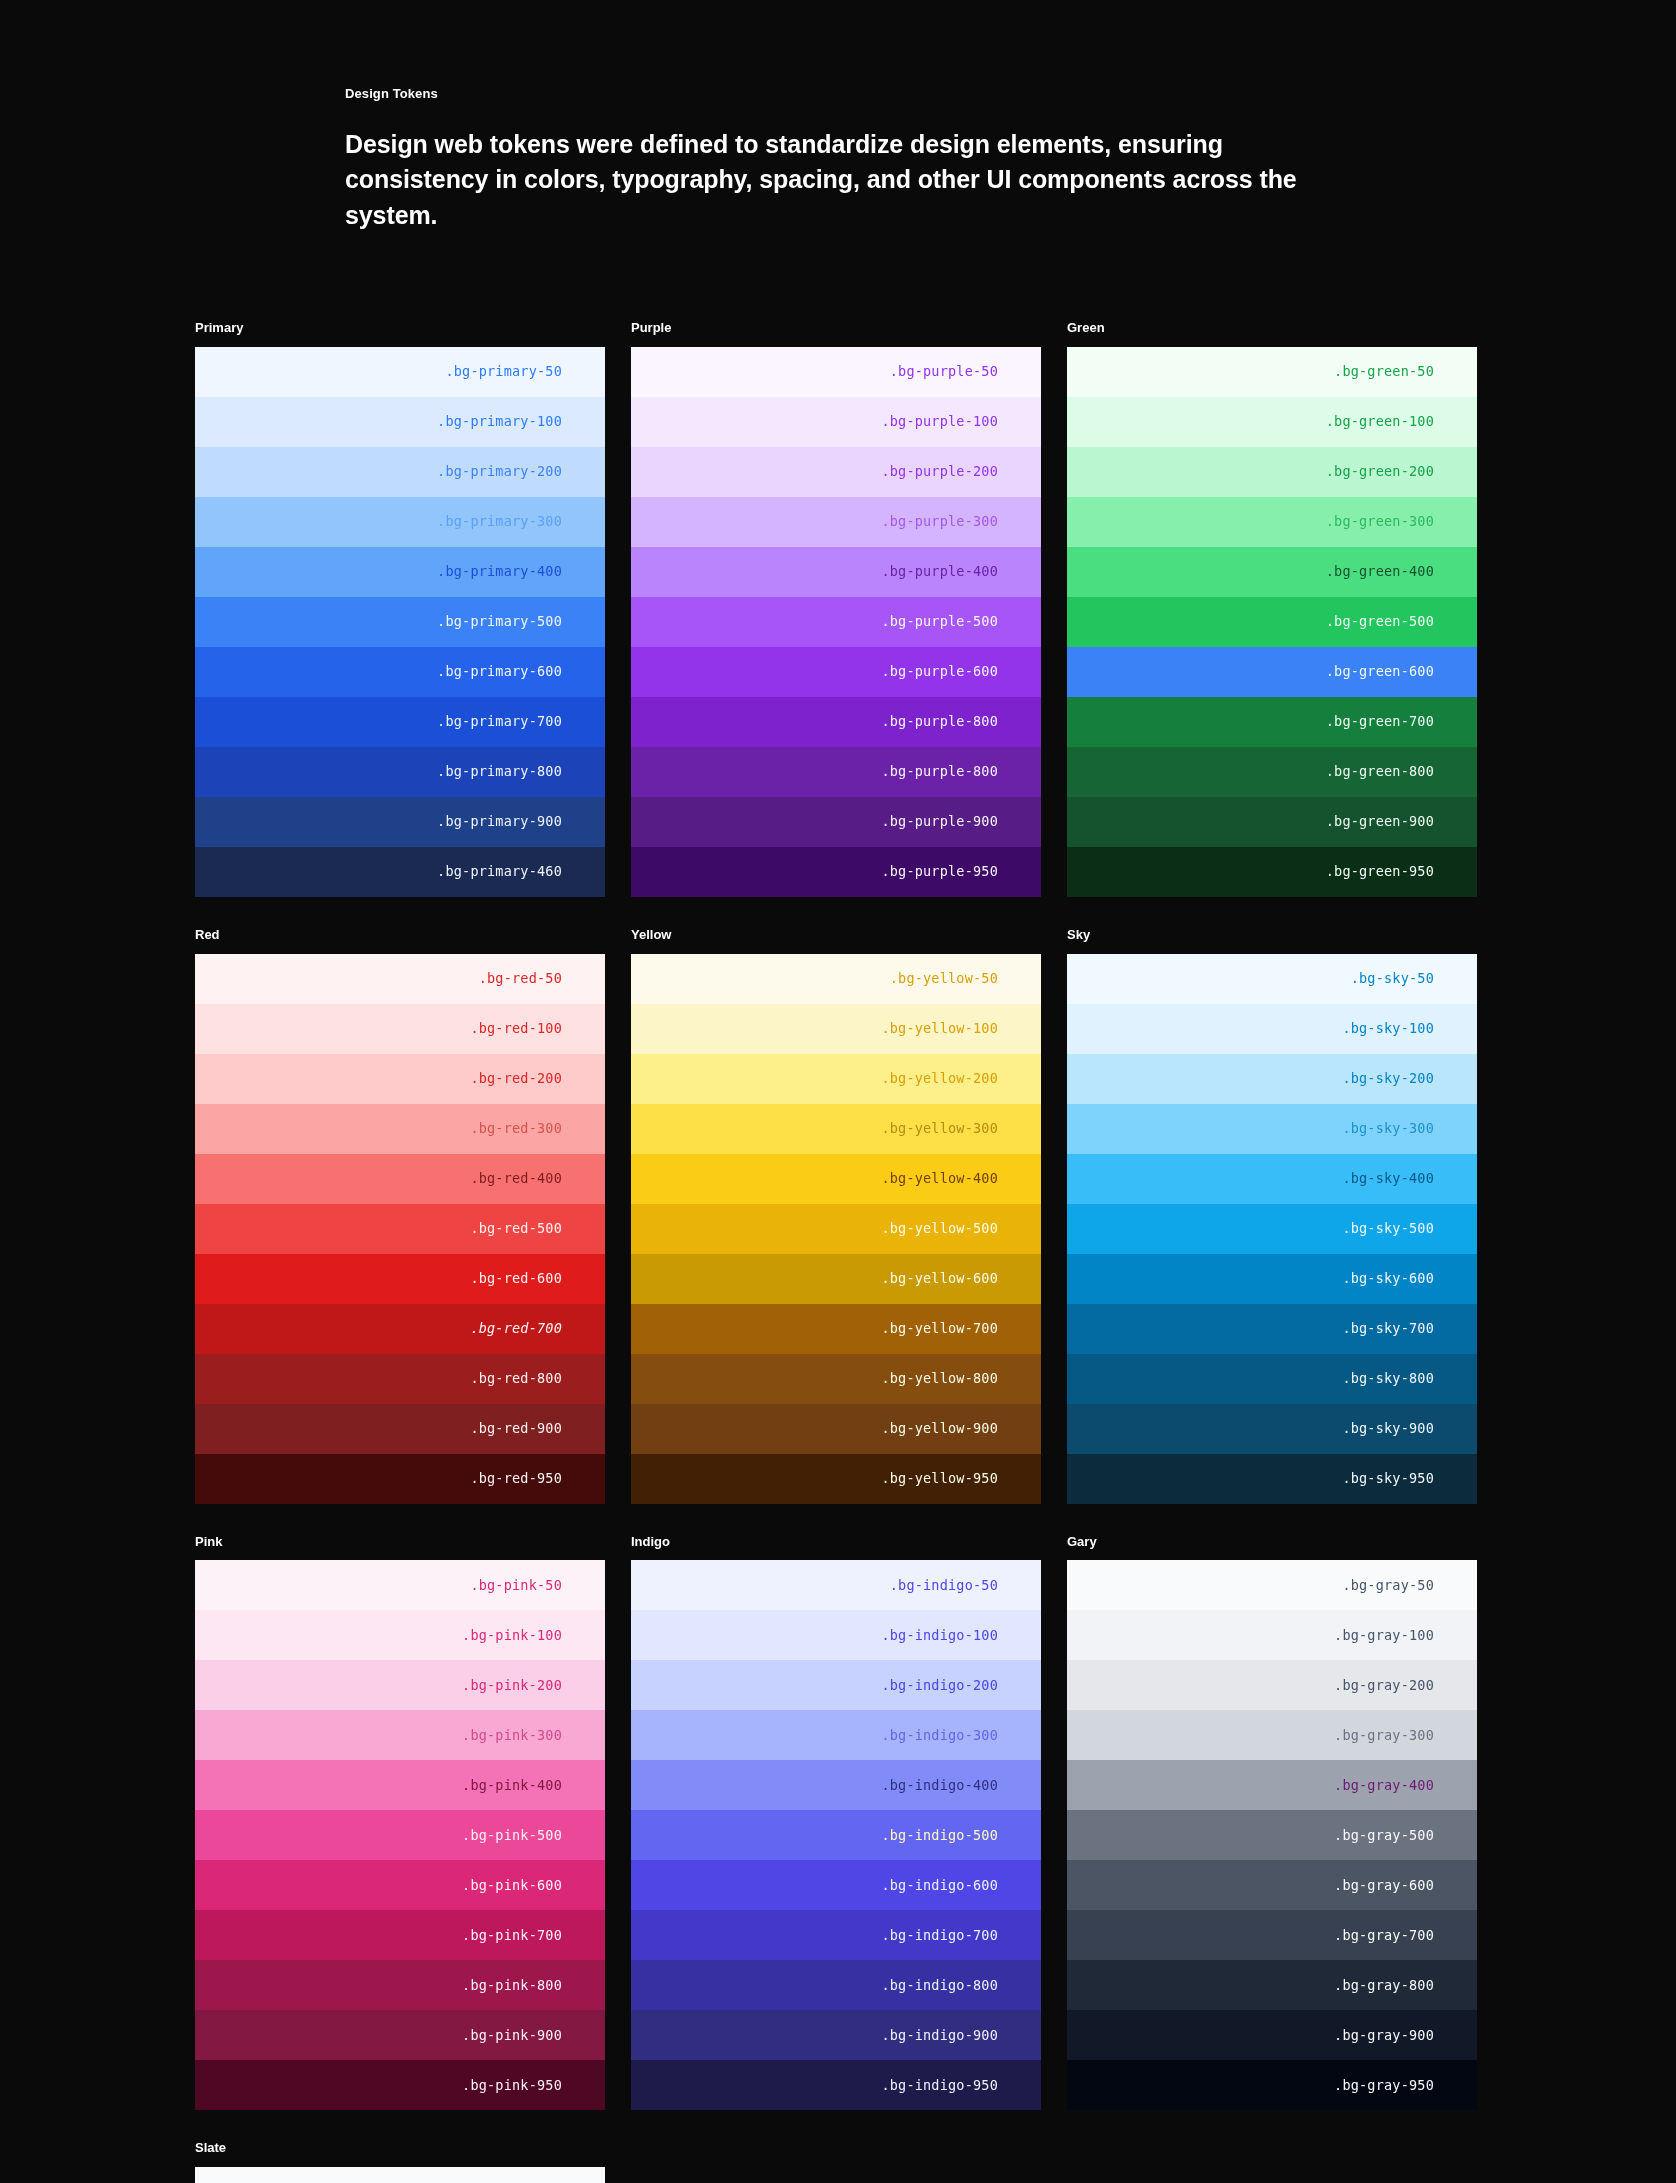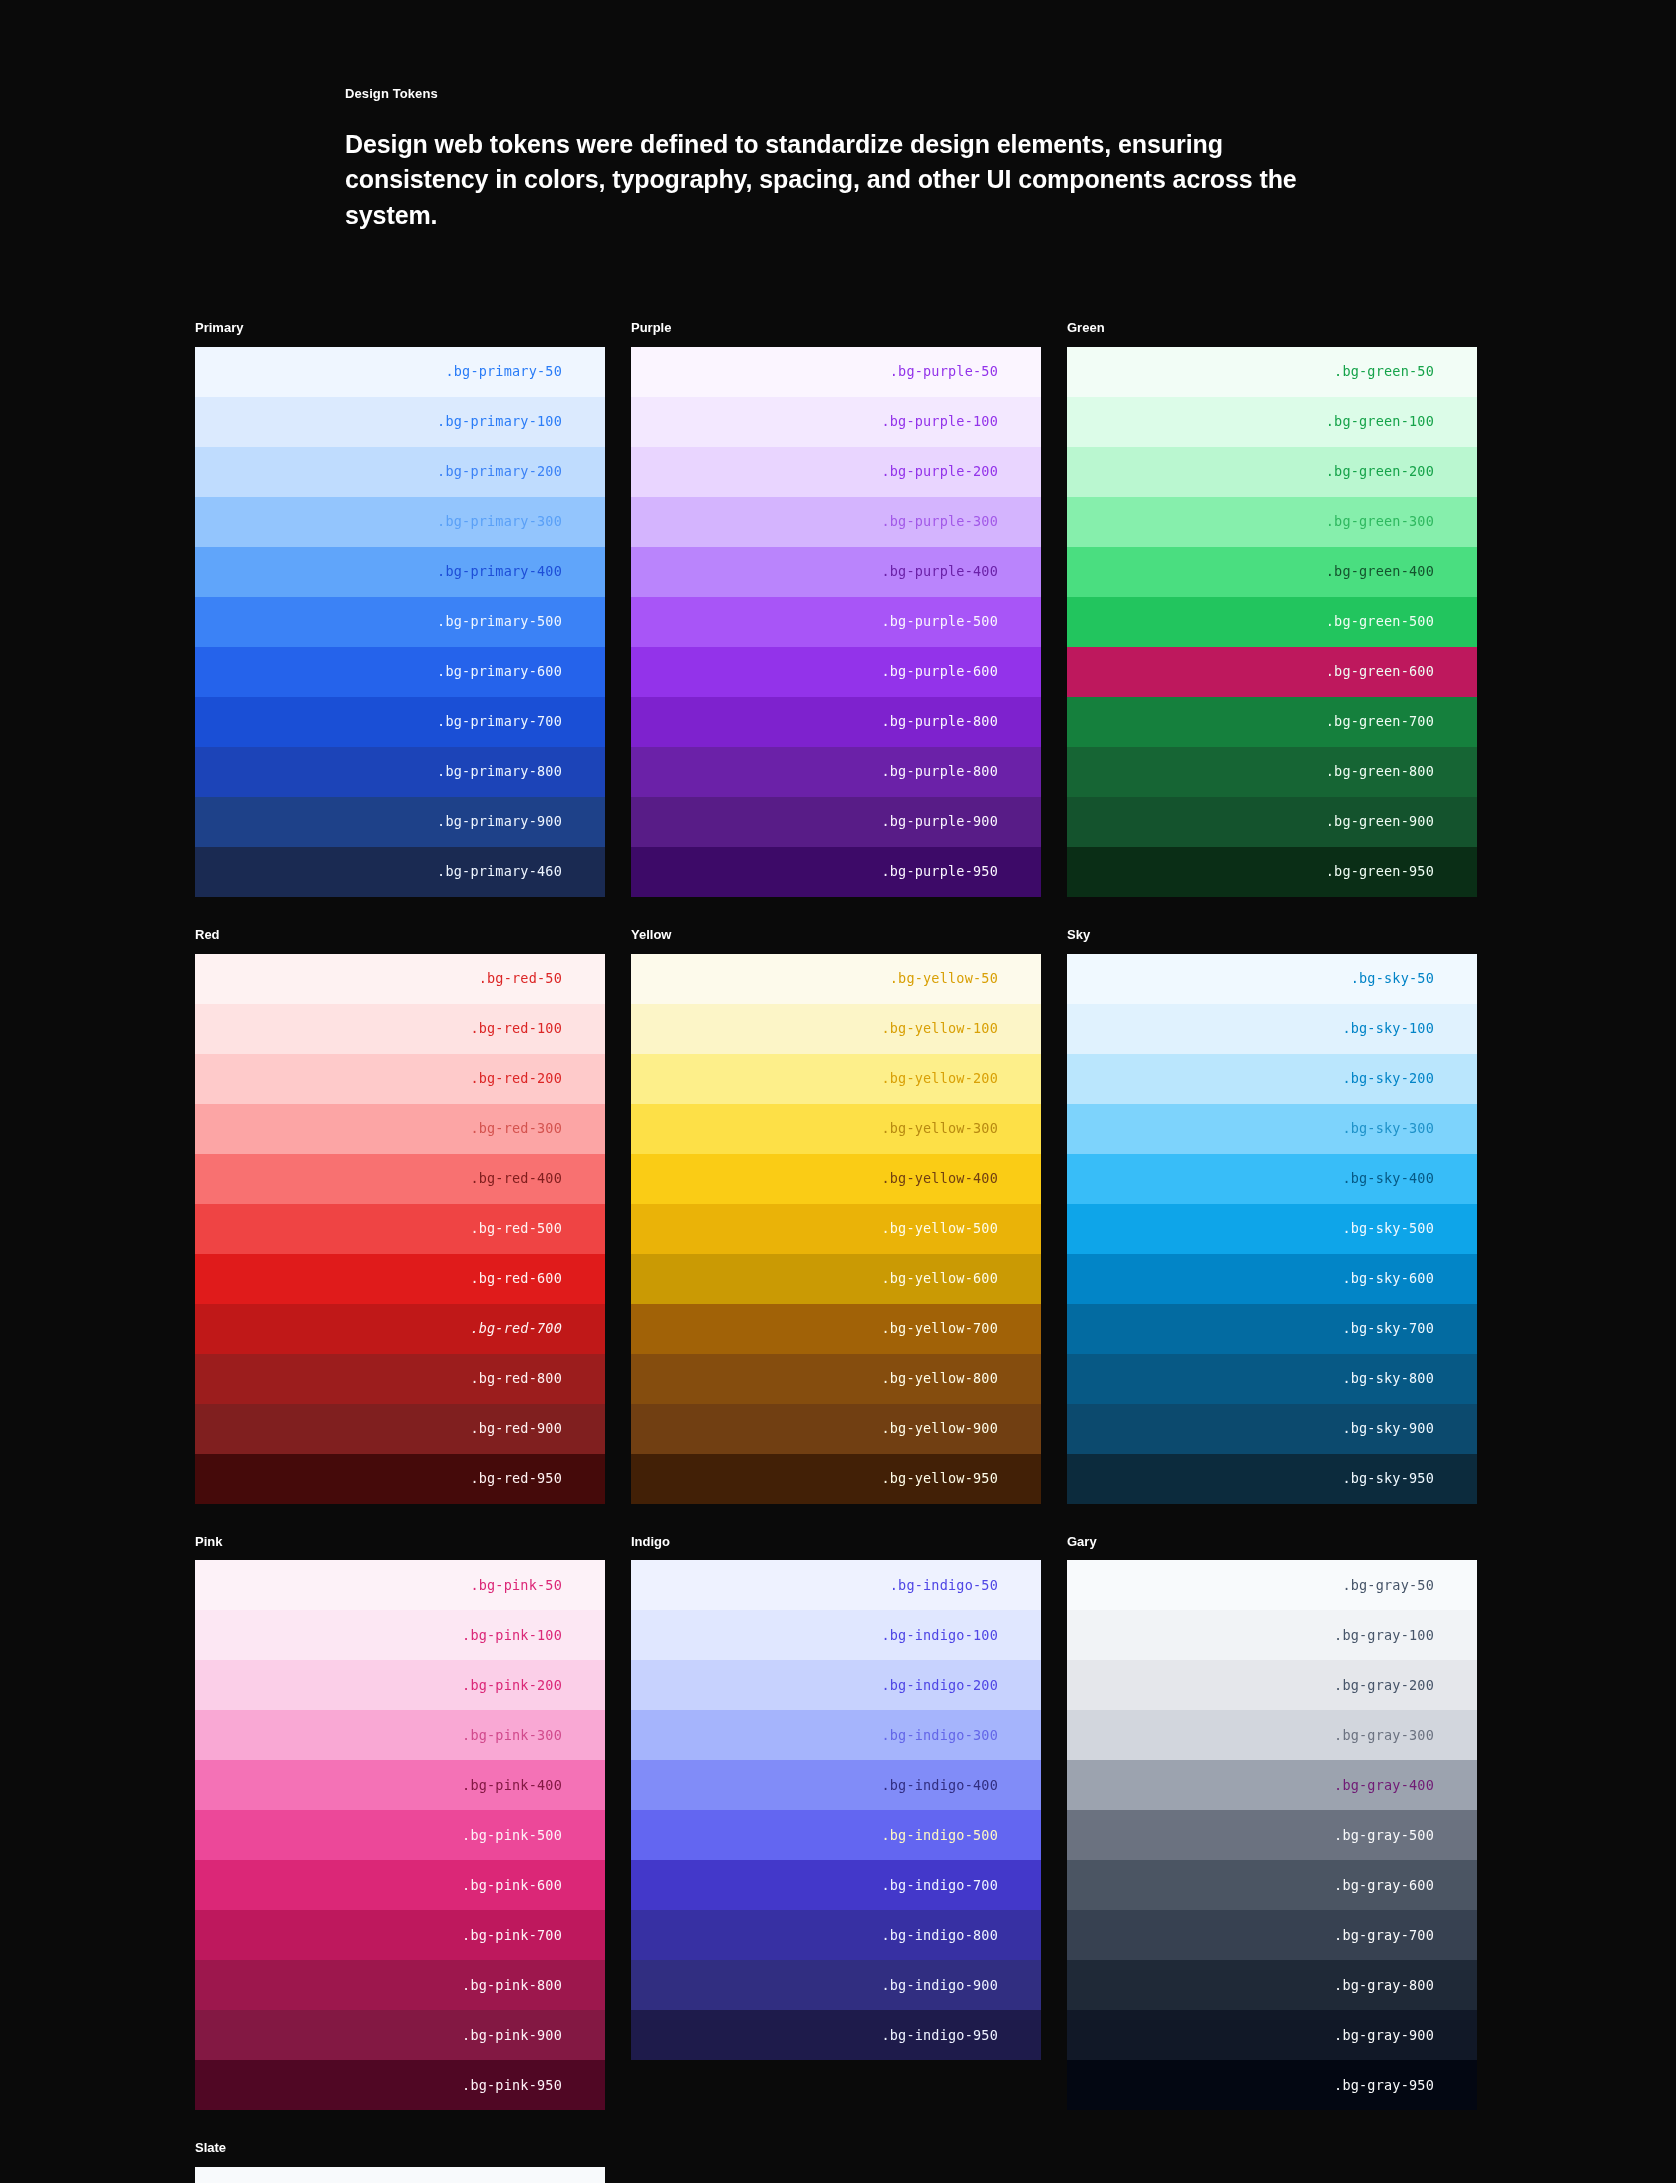--- a/index.html
+++ b/index.html
@@ -181,21 +181,21 @@
           </div>
           <div class="swatch" style="background: rgb(134, 239, 172);">
             <span class="swatch-label" style="color: rgb(46, 184, 95);">.bg-green-300</span>
           </div>
           <div class="swatch" style="background: rgb(74, 222, 128);">
             <span class="swatch-label" style="color: rgb(20, 83, 45);">.bg-green-400</span>
           </div>
           <div class="swatch" style="background: rgb(34, 197, 94);">
             <span class="swatch-label" style="color: rgb(240, 253, 244);">.bg-green-500</span>
           </div>
-          <div class="swatch" style="background: #be185d; padding-left: 13px;">
+          <div class="swatch" style="background: #3b82f6; padding-left: 13px;">
             <span class="swatch-label" style="color: rgb(240, 253, 244);">.bg-green-600</span>
           </div>
           <div class="swatch" style="background: rgb(21, 128, 61);">
             <span class="swatch-label" style="color: rgb(240, 253, 244);">.bg-green-700</span>
           </div>
           <div class="swatch" style="background: rgb(22, 101, 52);">
             <span class="swatch-label" style="color: rgb(240, 253, 244);">.bg-green-800</span>
           </div>
           <div class="swatch" style="background: rgb(20, 83, 45);">
             <span class="swatch-label" style="color: rgb(240, 253, 244);">.bg-green-900</span>
@@ -371,20 +371,23 @@
           </div>
           <div class="swatch" style="background: rgb(165, 180, 252);">
             <span class="swatch-label" style="color: rgb(99, 102, 232);">.bg-indigo-300</span>
           </div>
           <div class="swatch" style="background: rgb(129, 140, 248);">
             <span class="swatch-label" style="color: rgb(49, 46, 129);">.bg-indigo-400</span>
           </div>
           <div class="swatch" style="background: rgb(99, 102, 241);">
             <span class="swatch-label" style="color: #fef9c3;">.bg-indigo-500</span>
           </div>
+          <div class="swatch" style="background: rgb(79, 70, 229);">
+            <span class="swatch-label" style="color: rgb(238, 242, 255);">.bg-indigo-600</span>
+          </div>
           <div class="swatch" style="background: rgb(67, 56, 202);">
             <span class="swatch-label" style="color: rgb(238, 242, 255);">.bg-indigo-700</span>
           </div>
           <div class="swatch" style="background: rgb(55, 48, 163);">
             <span class="swatch-label" style="color: rgb(238, 242, 255);">.bg-indigo-800</span>
           </div>
           <div class="swatch" style="background: rgb(49, 46, 129);">
             <span class="swatch-label" style="color: rgb(238, 242, 255);">.bg-indigo-900</span>
           </div>
           <div class="swatch" style="background: rgb(30, 27, 75);">

